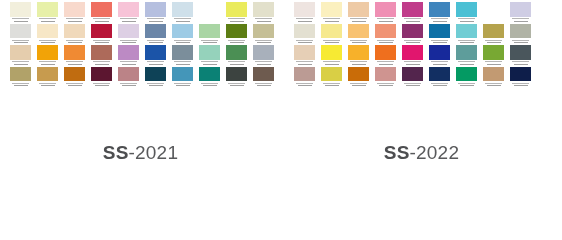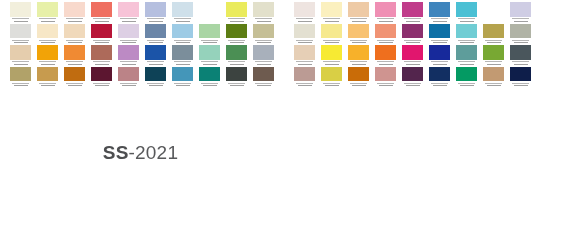--- a/index.html
+++ b/index.html
@@ -675,15 +675,18 @@
           </div>
           <div class="swatch-cell">
             <span class="swatch-chip" style="background: rgb(14, 30, 74);"></span>
             <span class="swatch-label">
               <i class="code-line l1"></i>
               <i class="code-line l2"></i>
             </span>
           </div>
         </div>
       </div>
+    <div class="palette-caption">
+      <span class="season">SS</span><span class="year">-2022</span>
+    </div>
   </div>
 
 </div>
 
 </body></html>

